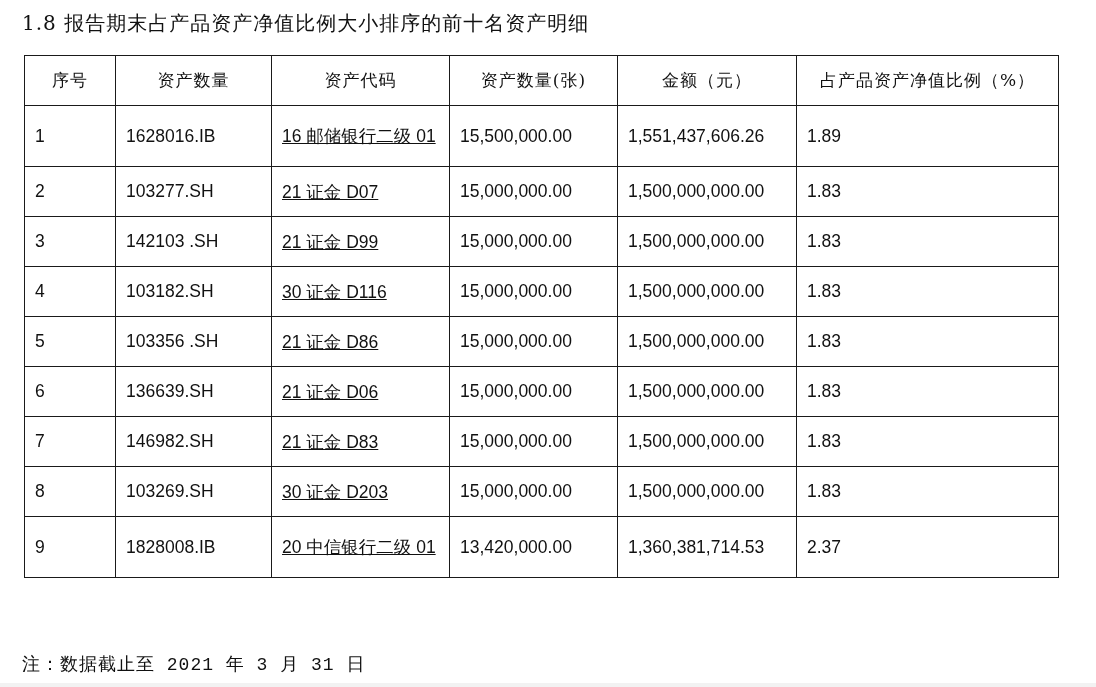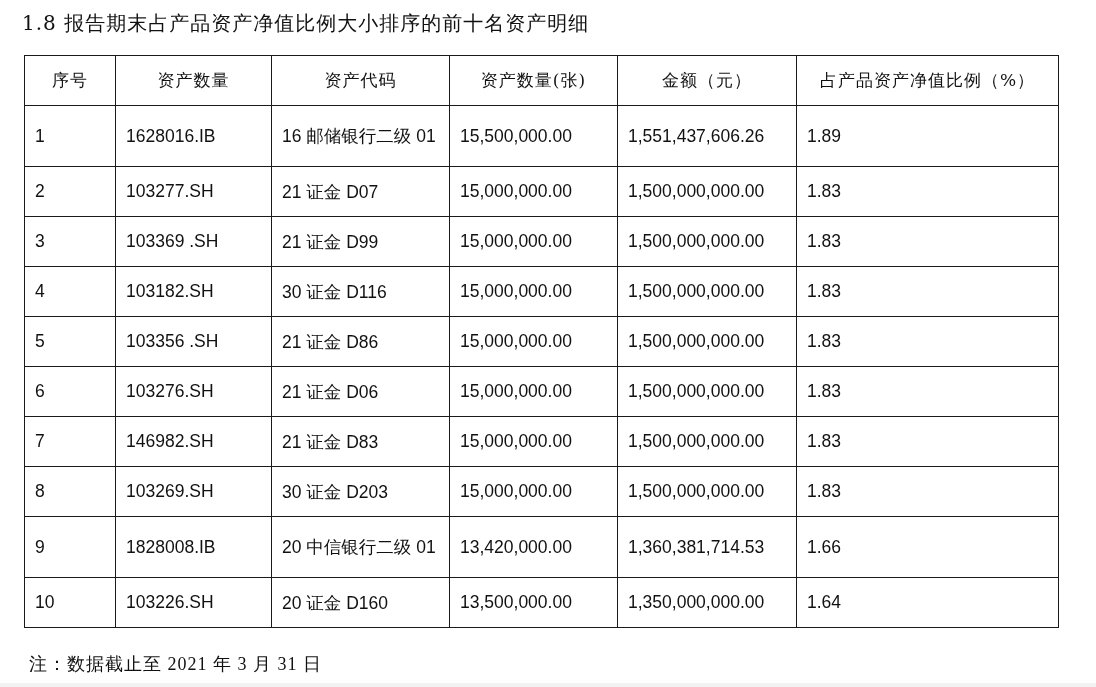--- a/index.html
+++ b/index.html
@@ -52,30 +52,30 @@
       font-family: "Liberation Sans", "DejaVu Sans", sans-serif;
       font-size: 17.5px;
       height: 49px;
     }
     table.assets tr.tall td {
       height: 60px;
     }
     table.assets td.name {
       line-height: 30px;
       padding-right: 4px;
+      text-decoration: underline;
     }
     .note {
       position: absolute;
       left: 22px;
       top: 652px;
-      font-family: Liberation Serif, serif;
+      font-family: Liberation Mono, monospace;
       font-size: 18px;
       letter-spacing: 1px;
       white-space: nowrap;
-      margin-left: 7px;
     }
     .bottom-bar {
       position: absolute;
       left: 0;
       top: 683px;
       width: 1096px;
       height: 4px;
       background: #f2f2f2;
     }
   </style>
@@ -115,21 +115,21 @@
     <tr>
       <td>2</td>
       <td>103277.SH</td>
       <td class="name">21 证金 D07</td>
       <td>15,000,000.00</td>
       <td>1,500,000,000.00</td>
       <td>1.83</td>
     </tr>
     <tr>
       <td>3</td>
-      <td>103369 .SH</td>
+      <td>142103 .SH</td>
       <td class="name">21 证金 D99</td>
       <td>15,000,000.00</td>
       <td>1,500,000,000.00</td>
       <td>1.83</td>
     </tr>
     <tr>
       <td>4</td>
       <td>103182.SH</td>
       <td class="name">30 证金 D116</td>
       <td>15,000,000.00</td>
@@ -139,21 +139,21 @@
     <tr>
       <td>5</td>
       <td>103356 .SH</td>
       <td class="name">21 证金 D86</td>
       <td>15,000,000.00</td>
       <td>1,500,000,000.00</td>
       <td>1.83</td>
     </tr>
     <tr>
       <td>6</td>
-      <td>103276.SH</td>
+      <td>136639.SH</td>
       <td class="name">21 证金 D06</td>
       <td>15,000,000.00</td>
       <td>1,500,000,000.00</td>
       <td>1.83</td>
     </tr>
     <tr>
       <td>7</td>
       <td>146982.SH</td>
       <td class="name">21 证金 D83</td>
       <td>15,000,000.00</td>
@@ -167,27 +167,19 @@
       <td>15,000,000.00</td>
       <td>1,500,000,000.00</td>
       <td>1.83</td>
     </tr>
     <tr class="tall">
       <td>9</td>
       <td>1828008.IB</td>
       <td class="name">20 中信银行二级 01</td>
       <td>13,420,000.00</td>
       <td>1,360,381,714.53</td>
-      <td>1.66</td>
-    </tr>
-    <tr>
-      <td>10</td>
-      <td>103226.SH</td>
-      <td class="name">20 证金 D160</td>
-      <td>13,500,000.00</td>
-      <td>1,350,000,000.00</td>
-      <td>1.64</td>
+      <td>2.37</td>
     </tr>
   </tbody>
 </table>
 
 <div class="note">注：数据截止至 2021 年 3 月 31 日</div>
 <div class="bottom-bar"></div>
 
 </body></html>

